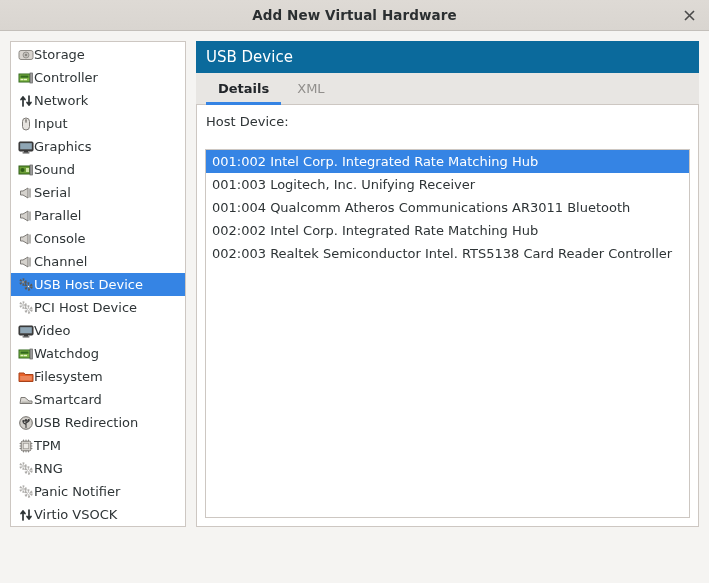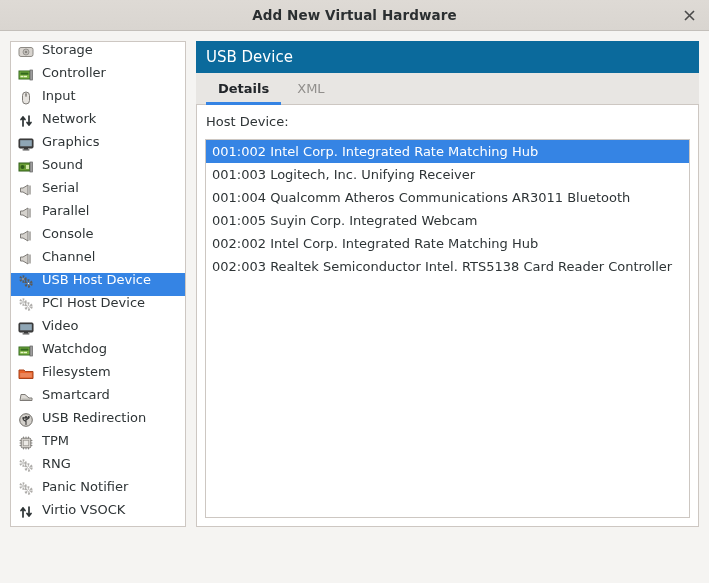--- a/index.html
+++ b/index.html
@@ -77,24 +77,23 @@
     min-width: 176px;
     background: #ffffff;
     border: 1px solid #cdc7c2;
     height: 486px;
     overflow: hidden;
     padding-top: 1px;
   }
 
   .side-item {
     display: flex;
-    align-items: flex-start;
+    align-items: center;
     height: 23px;
     padding-left: 6px;
-    gap: 8px;
     cursor: default;
     color: #2e3436;
     font-size: 13px;
     white-space: nowrap;
   }
 
   .side-item.selected {
     background: #3584e4;
     color: #ffffff;
   }
@@ -173,21 +172,21 @@
     border-bottom: 1px solid #cdc7c2;
     padding: 9px 8px 8px 8px;
     display: flex;
     flex-direction: column;
     min-height: 0;
   }
 
   .field-label {
     font-size: 13px;
     color: #2e3436;
-    margin-bottom: 10px;
+    margin-bottom: 20px;
     padding-left: 1px;
   }
 
   .device-list {
     flex: 1;
     border: 1px solid #cdc7c2;
     background: #ffffff;
     overflow: hidden;
     min-height: 0;
   }
@@ -267,35 +266,35 @@
               <rect x="2.5" y="8.8" width="3" height="1.4" fill="#e8f5c8"></rect>
               <rect x="6" y="8.8" width="3" height="1.4" fill="#e8f5c8"></rect>
               <rect x="12" y="3" width="2.5" height="10" fill="#9e9e9e" stroke="#616161" stroke-width=".7"></rect>
             </svg>
           </span>
           <span class="side-label">Controller</span>
         </div>
         <div class="side-item">
           <span class="side-icon">
             <svg width="16" height="16" viewBox="0 0 16 16">
+              <path d="M5 13 L5 4 M5 4 L3 6.5 M5 4 L7 6.5" stroke="#2e3436" stroke-width="1.7" fill="none" stroke-linecap="round" stroke-linejoin="round"></path>
+              <path d="M11 3 L11 12 M11 12 L9 9.5 M11 12 L13 9.5" stroke="#2e3436" stroke-width="1.7" fill="none" stroke-linecap="round" stroke-linejoin="round"></path>
+            </svg>
+          </span>
+          <span class="side-label">Network</span>
+        </div>
+        <div class="side-item">
+          <span class="side-icon">
+            <svg width="16" height="16" viewBox="0 0 16 16">
               <rect x="4.5" y="2" width="7" height="12" rx="3.5" fill="#e6e3df" stroke="#7d7a76" stroke-width="1"></rect>
               <line x1="8" y1="3" x2="8" y2="7" stroke="#7d7a76" stroke-width=".9"></line>
               <rect x="7.2" y="3.5" width="1.6" height="2.6" rx=".8" fill="#8d8a85"></rect>
             </svg>
           </span>
           <span class="side-label">Input</span>
-        </div>
-        <div class="side-item">
-          <span class="side-icon">
-            <svg width="16" height="16" viewBox="0 0 16 16">
-              <path d="M5 13 L5 4 M5 4 L3 6.5 M5 4 L7 6.5" stroke="#2e3436" stroke-width="1.7" fill="none" stroke-linecap="round" stroke-linejoin="round"></path>
-              <path d="M11 3 L11 12 M11 12 L9 9.5 M11 12 L13 9.5" stroke="#2e3436" stroke-width="1.7" fill="none" stroke-linecap="round" stroke-linejoin="round"></path>
-            </svg>
-          </span>
-          <span class="side-label">Network</span>
         </div>
         <div class="side-item">
           <span class="side-icon">
             <svg width="16" height="16" viewBox="0 0 16 16">
               <rect x="1" y="3" width="14" height="9" rx="1" fill="#4a4a4a" stroke="#2b2b2b" stroke-width="1"></rect>
               <rect x="2.2" y="4.2" width="11.6" height="6" fill="#8fa6b5"></rect>
               <rect x="6" y="12" width="4" height="1.6" fill="#3a3a3a"></rect>
               <rect x="4.5" y="13.2" width="7" height="1.2" rx=".4" fill="#555"></rect>
             </svg>
           </span>
@@ -487,21 +486,20 @@
           <div class="tab active">Details</div>
           <div class="tab">XML</div>
         </div>
 
       <div class="panel-body">
         <div class="field-label">Host Device:</div>
         <div class="device-list">
             <div class="device-row selected">001:002 Intel Corp. Integrated Rate Matching Hub</div>
             <div class="device-row">001:003 Logitech, Inc. Unifying Receiver</div>
             <div class="device-row">001:004 Qualcomm Atheros Communications AR3011 Bluetooth</div>
-            <div class="device-row">001:005 Suyin Corp. Integrated Webcam</div>
             <div class="device-row">002:002 Intel Corp. Integrated Rate Matching Hub</div>
             <div class="device-row">002:003 Realtek Semiconductor Intel. RTS5138 Card Reader Controller</div>
           </div>
       </div>
     </div>
   </div>
 
 
 </div>
 

